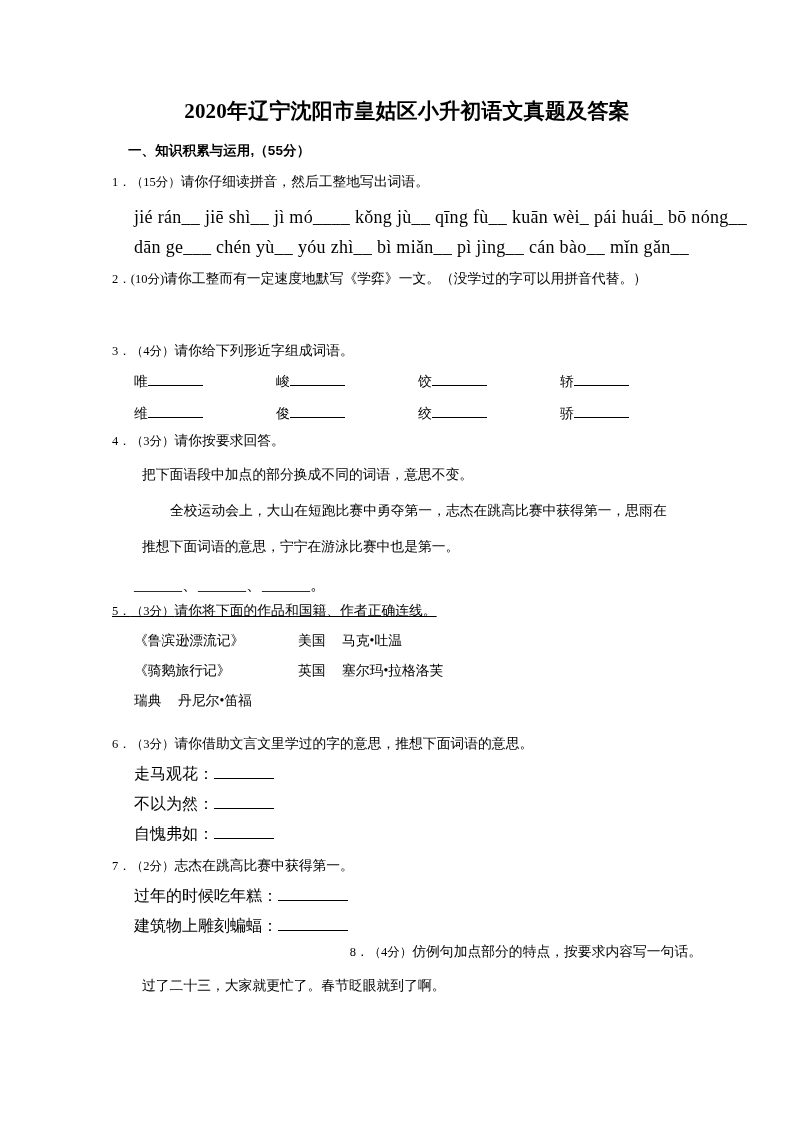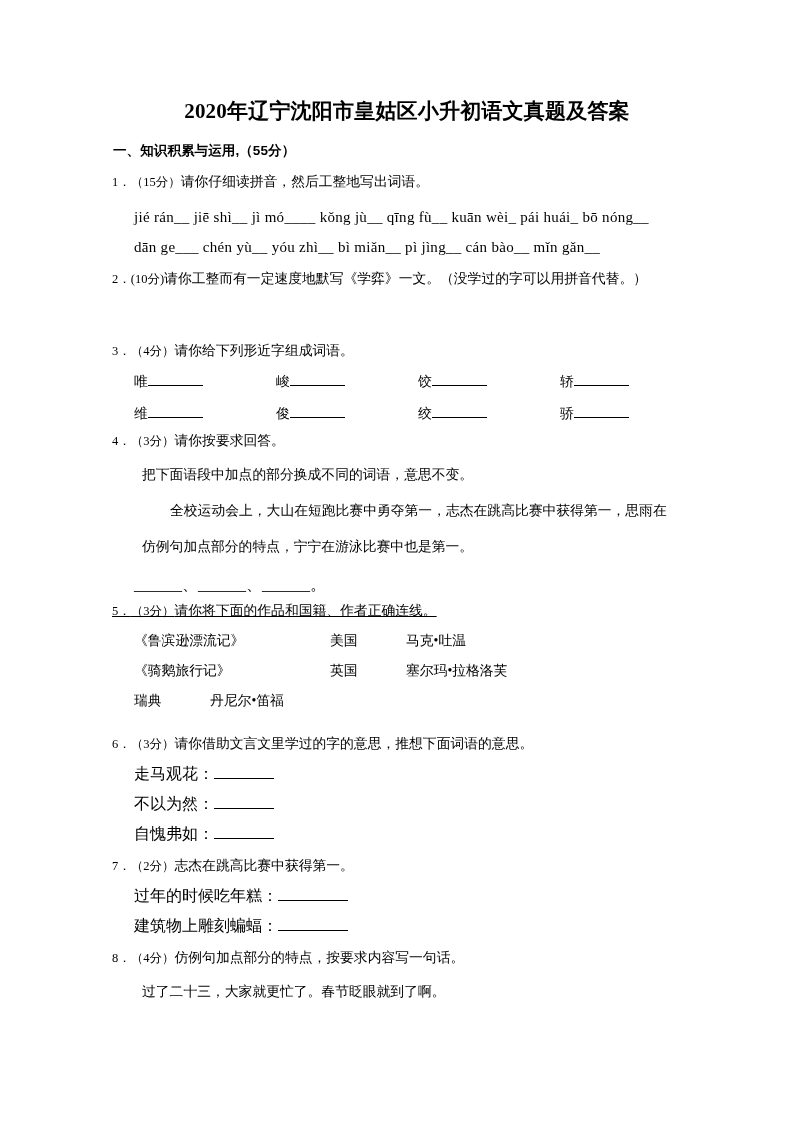--- a/index.html
+++ b/index.html
@@ -38,21 +38,21 @@
     text-align: center;
     line-height: 30px;
     margin: 0 0 16px 0;
     letter-spacing: 0.2px;
   }
 
   .section-head {
     font-family: "Liberation Sans", "DejaVu Sans", sans-serif;
     font-size: 13.5px;
     font-weight: bold;
-    margin: 0 0 11px 1px;
+    margin: 0 0 11px 16px;
     line-height: 18px;
     letter-spacing: 0.1px;
   }
 
   .q-line {
     font-size: 13.8px;
     line-height: 22px;
     margin: 0 0 4px 0;
     white-space: nowrap;
   }
@@ -71,21 +71,21 @@
     padding-left: 48px;
   }
 
   .pinyin-block {
     padding-left: 22px;
     margin-top: 9px;
     margin-bottom: 6px;
   }
   .pinyin-line {
     font-family: "Liberation Serif", "DejaVu Serif", serif;
-    font-size: 15px;
+    font-size: 18px;
     line-height: 30px;
     letter-spacing: 0.3px;
     white-space: nowrap;
   }
 
   .blank-row {
     display: flex;
     padding-left: 22px;
     line-height: 32px;
     font-size: 13.8px;
@@ -102,21 +102,20 @@
   .ul-w55 { width: 55px; }
   .ul-w60 { width: 60px; }
   .ul-w70 { width: 70px; }
 
   .match-row {
     display: flex;
     padding-left: 22px;
     line-height: 30px;
     font-size: 13.8px;
     white-space: nowrap;
-    gap: 32px;
   }
   .match-work { width: 164px; }
   .match-country { width: 44px; }
   .match-author { }
 
   .gap-lg { height: 46px; }
 
   .fill-line {
     padding-left: 22px;
     font-size: 16px;
@@ -161,21 +160,21 @@
       <span class="blank-cell"><span>俊</span><span class="ul ul-w55"></span></span>
       <span class="blank-cell"><span>绞</span><span class="ul ul-w55"></span></span>
       <span class="blank-cell"><span>骄</span><span class="ul ul-w55"></span></span>
     </div>
 
     <div class="q-line" style="">
       <span class="q-num">4．</span><span class="q-num">（3分）</span><span>请你按要求回答。</span>
     </div>
     <div class="body-line">把下面语段中加点的部分换成不同的词语，意思不变。</div>
     <div class="body-line indent2">全校运动会上，大山在短跑比赛中勇夺第一，志杰在跳高比赛中获得第一，思雨在</div>
-    <div class="body-line">仿例句加点部分的特点，宁宁在游泳比赛中也是第一。</div>
+    <div class="body-line">推想下面词语的意思，宁宁在游泳比赛中也是第一。</div>
     <div class="fill-line">______、______、______。</div>
 
     <div class="q-line" style="margin-top:0;text-decoration:underline;">
       <span class="q-num">5．</span><span class="q-num">（3分）</span><span>请你将下面的作品和国籍、作者正确连线。</span>
     </div>
     <div class="match-row">
       <span class="match-work">《鲁滨逊漂流记》</span>
       <span class="match-country">美国</span>
       <span class="match-author">马克•吐温</span>
     </div>
@@ -195,19 +194,19 @@
     <div class="fill-line"><span>走马观花：</span><span class="ul ul-w60"></span></div>
     <div class="fill-line"><span>不以为然：</span><span class="ul ul-w60"></span></div>
     <div class="fill-line"><span>自愧弗如：</span><span class="ul ul-w60"></span></div>
 
     <div class="q-line" style="margin-top:6px;">
       <span class="q-num">7．</span><span class="q-num">（2分）</span><span>志杰在跳高比赛中获得第一。</span>
     </div>
     <div class="fill-line"><span>过年的时候吃年糕：</span><span class="ul ul-w70"></span></div>
     <div class="fill-line"><span>建筑物上雕刻蝙蝠：</span><span class="ul ul-w70"></span></div>
 
-    <div class="q-line" style="margin-top:6px;">
+    <div class="q-line" style="margin-top:0;text-align:right;">
       <span class="q-num">8．</span><span class="q-num">（4分）</span><span>仿例句加点部分的特点，按要求内容写一句话。</span>
     </div>
     <div class="body-line">过了二十三，大家就更忙了。春节眨眼就到了啊。</div>
 
   </div>
 </div>
 
 </body></html>

